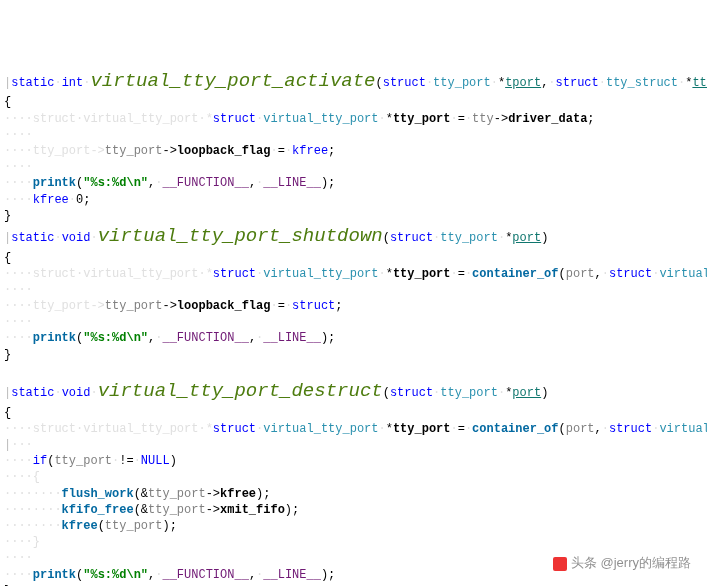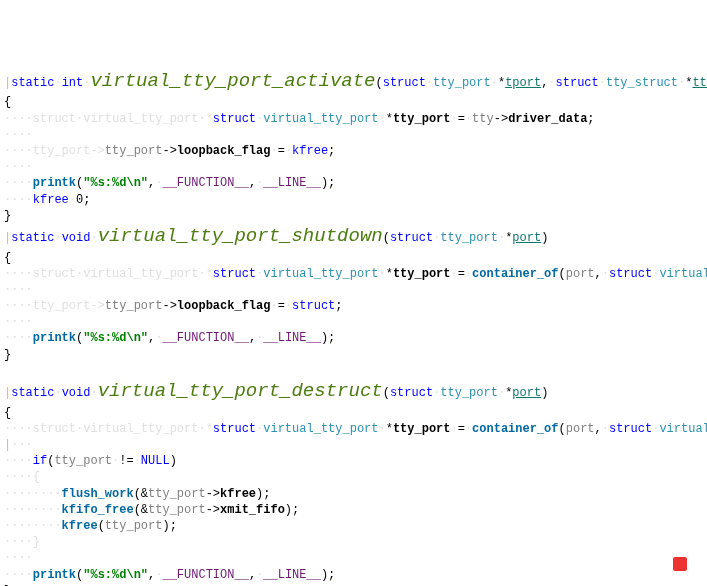--- a/index.html
+++ b/index.html
@@ -80,16 +80,16 @@
 <span>}</span>
 
 
 
 
 
 
 
 </div>
 
-<div class="watermark"><span class="wm-logo"></span></div>
+<div class="watermark"><span class="wm-logo"></span><span>头条 @jerry的编程路</span></div>
 
 
 
 
 </body></html>

